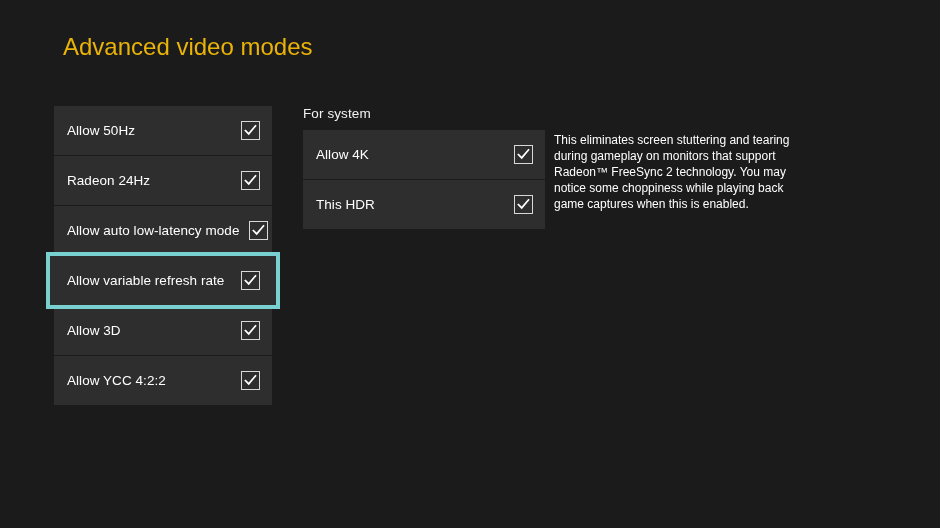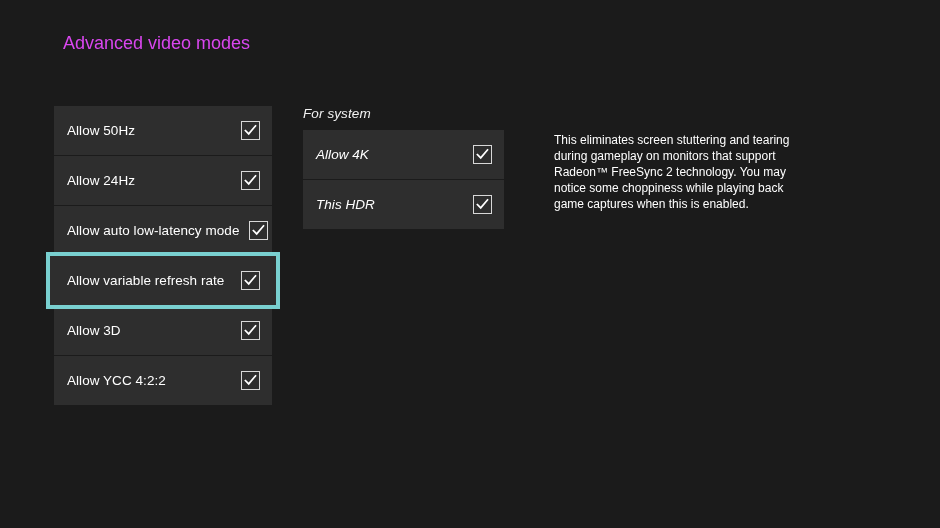--- a/index.html
+++ b/index.html
@@ -31,38 +31,38 @@
     align-items: baseline;
     white-space: nowrap;
   }
   .title-primary {
     font-size: 24px;
     font-weight: bold;
     letter-spacing: -0.1px;
     color: #ffffff;
   }
   .title-secondary {
-    font-size: 18px;
+    font-size: 24px;
     font-weight: normal;
-    color: #d946ef;
+    color: #eab308;
     margin-left: 9px;
   }
 
   
   .columns {
     position: absolute;
     left: 54px;
     top: 106px;
   }
   .col {
     position: absolute;
     top: 0;
   }
   .col-games { left: 0; width: 218px; }
-  .col-system { left: 249px; width: 201px; font-style: italic; }
+  .col-system { left: 249px; width: 242px; }
 
   .col-header {
     font-size: 13.5px;
     font-weight: normal;
     color: #f2f2f2;
     margin-bottom: 9px;
     letter-spacing: 0.1px;
   }
 
   .list {
@@ -145,21 +145,21 @@
       <div class="list" id="list-games">
           <div class="row">
             <span class="row-label">Allow 50Hz</span>
             <span class="checkbox">
               <svg width="13" height="13" viewBox="0 0 13 13">
                 <path d="M1.4 6.6 L4.7 9.9 L11.5 1.9" stroke="#ffffff" stroke-width="1.7" fill="none" stroke-linecap="square" stroke-linejoin="miter"></path>
               </svg>
             </span>
           </div>
           <div class="row">
-            <span class="row-label">Allow 24Hz</span>
+            <span class="row-label">Radeon 24Hz</span>
             <span class="checkbox">
               <svg width="13" height="13" viewBox="0 0 13 13">
                 <path d="M1.4 6.6 L4.7 9.9 L11.5 1.9" stroke="#ffffff" stroke-width="1.7" fill="none" stroke-linecap="square" stroke-linejoin="miter"></path>
               </svg>
             </span>
           </div>
           <div class="row">
             <span class="row-label">Allow auto low-latency mode</span>
             <span class="checkbox">
               <svg width="13" height="13" viewBox="0 0 13 13">

